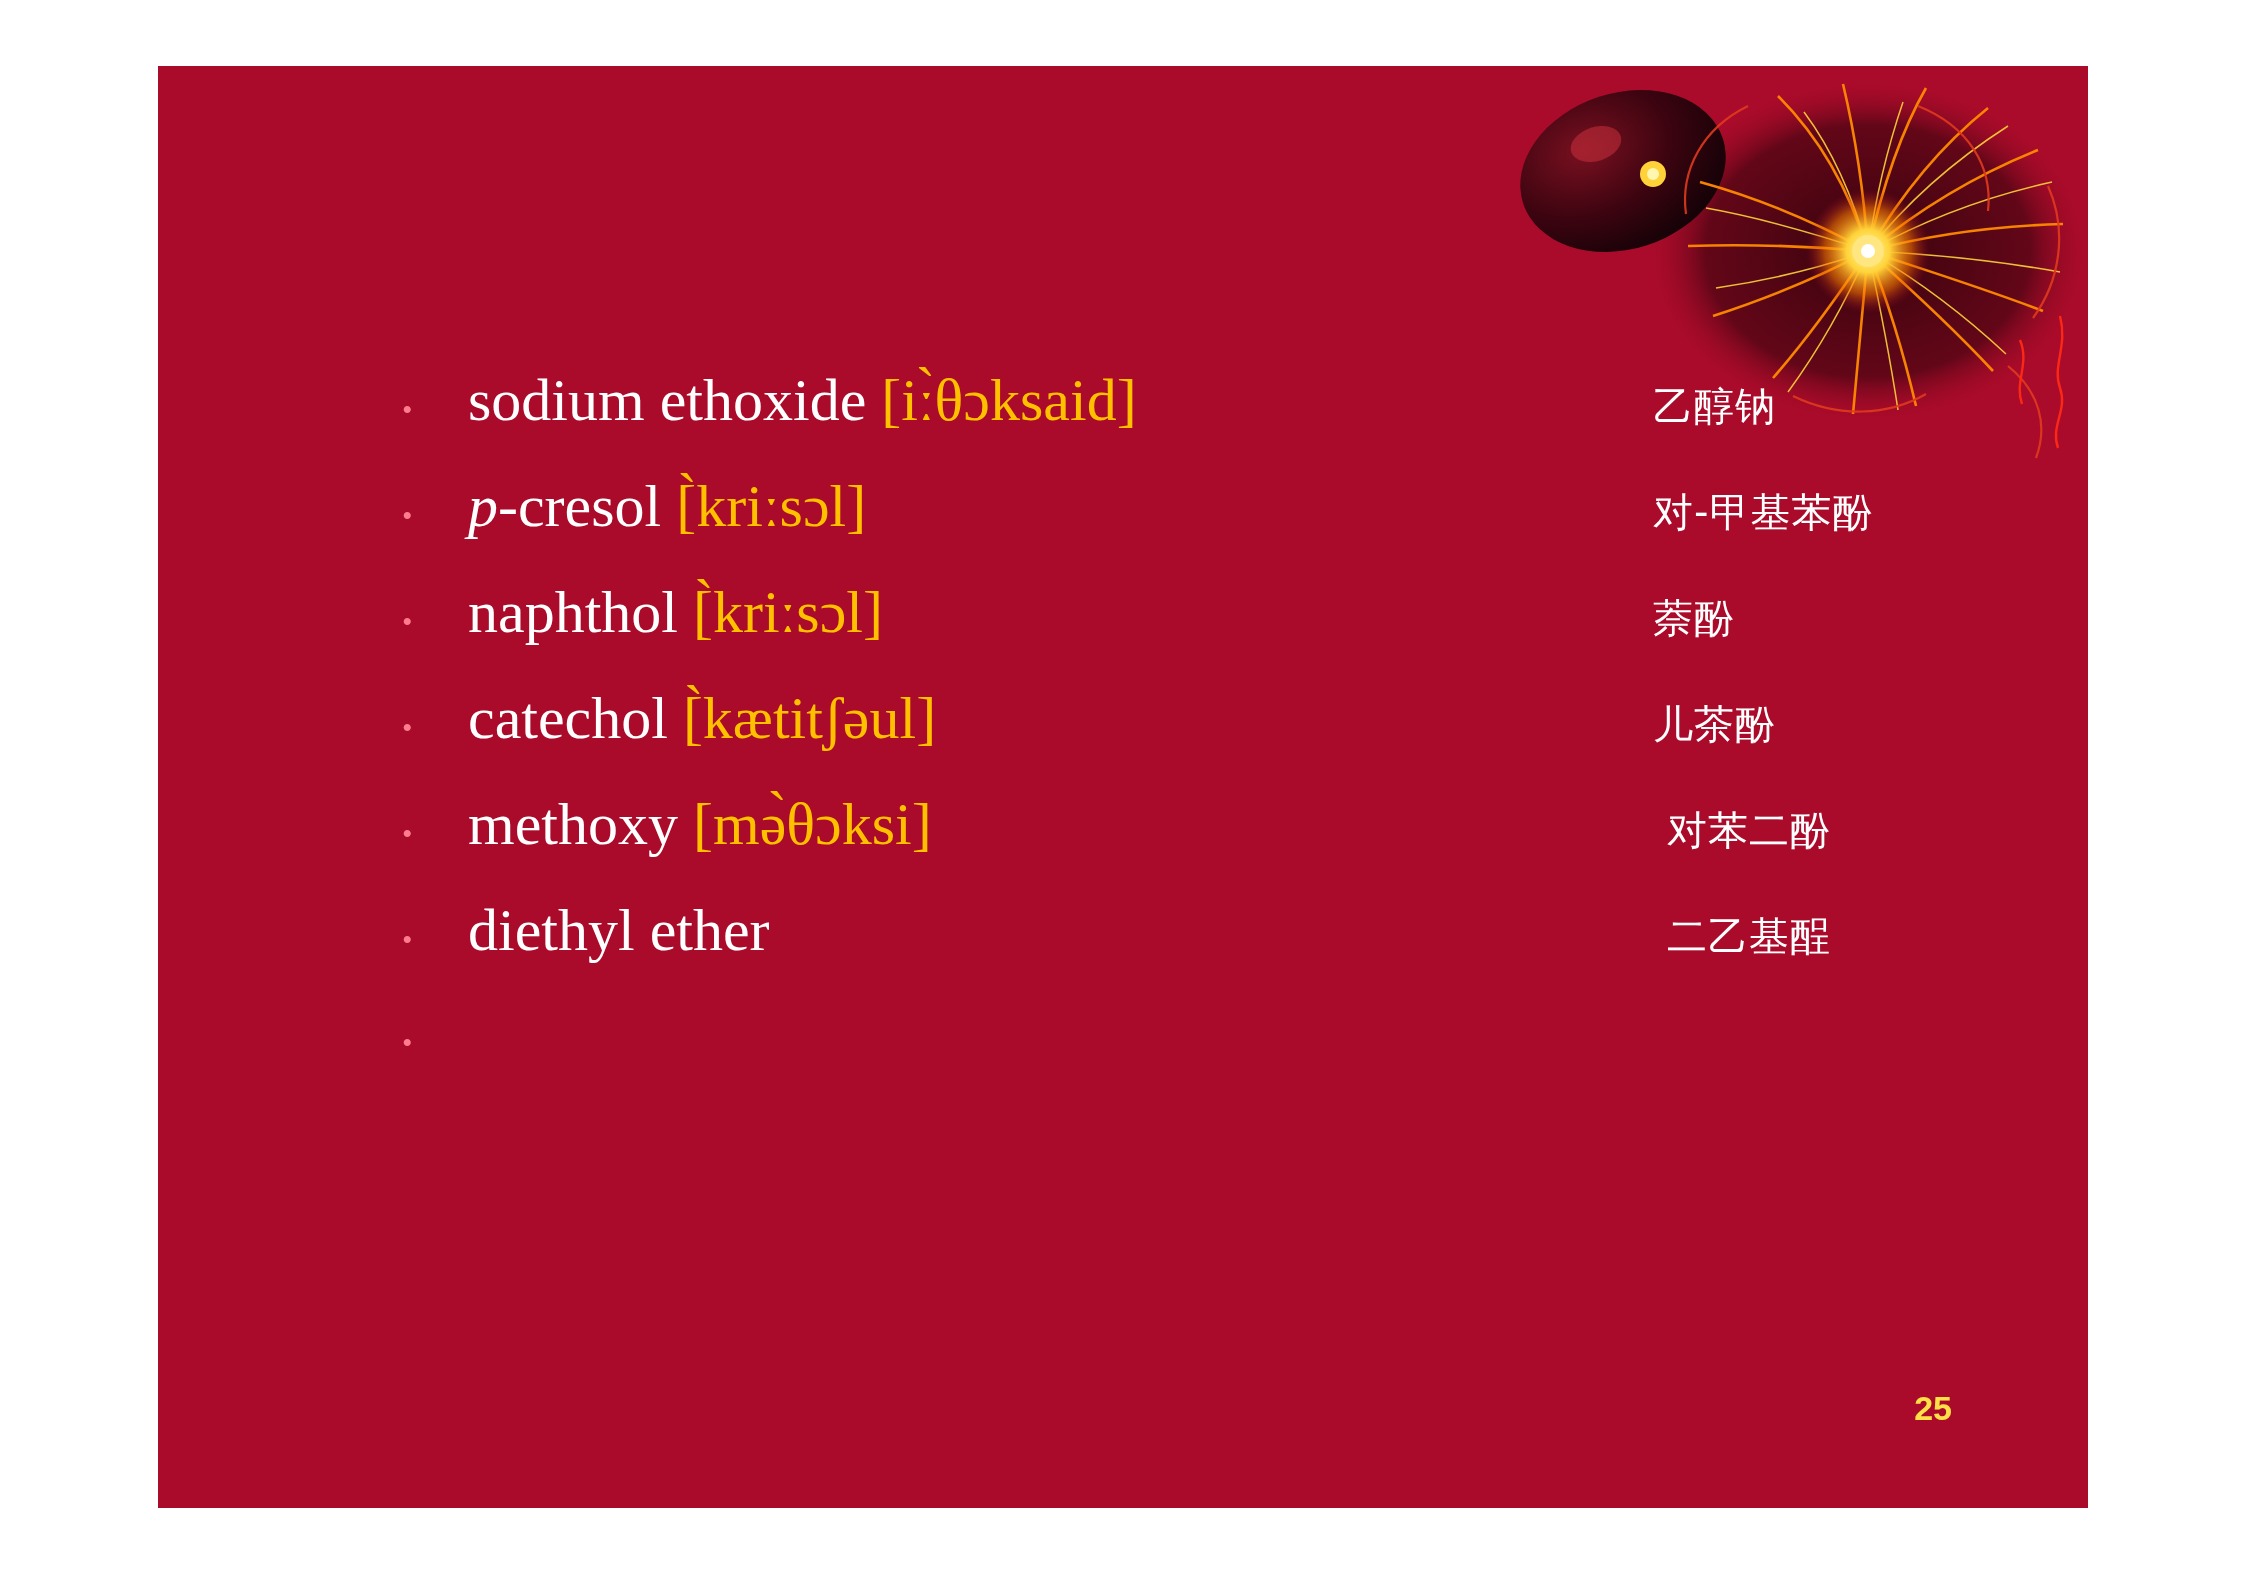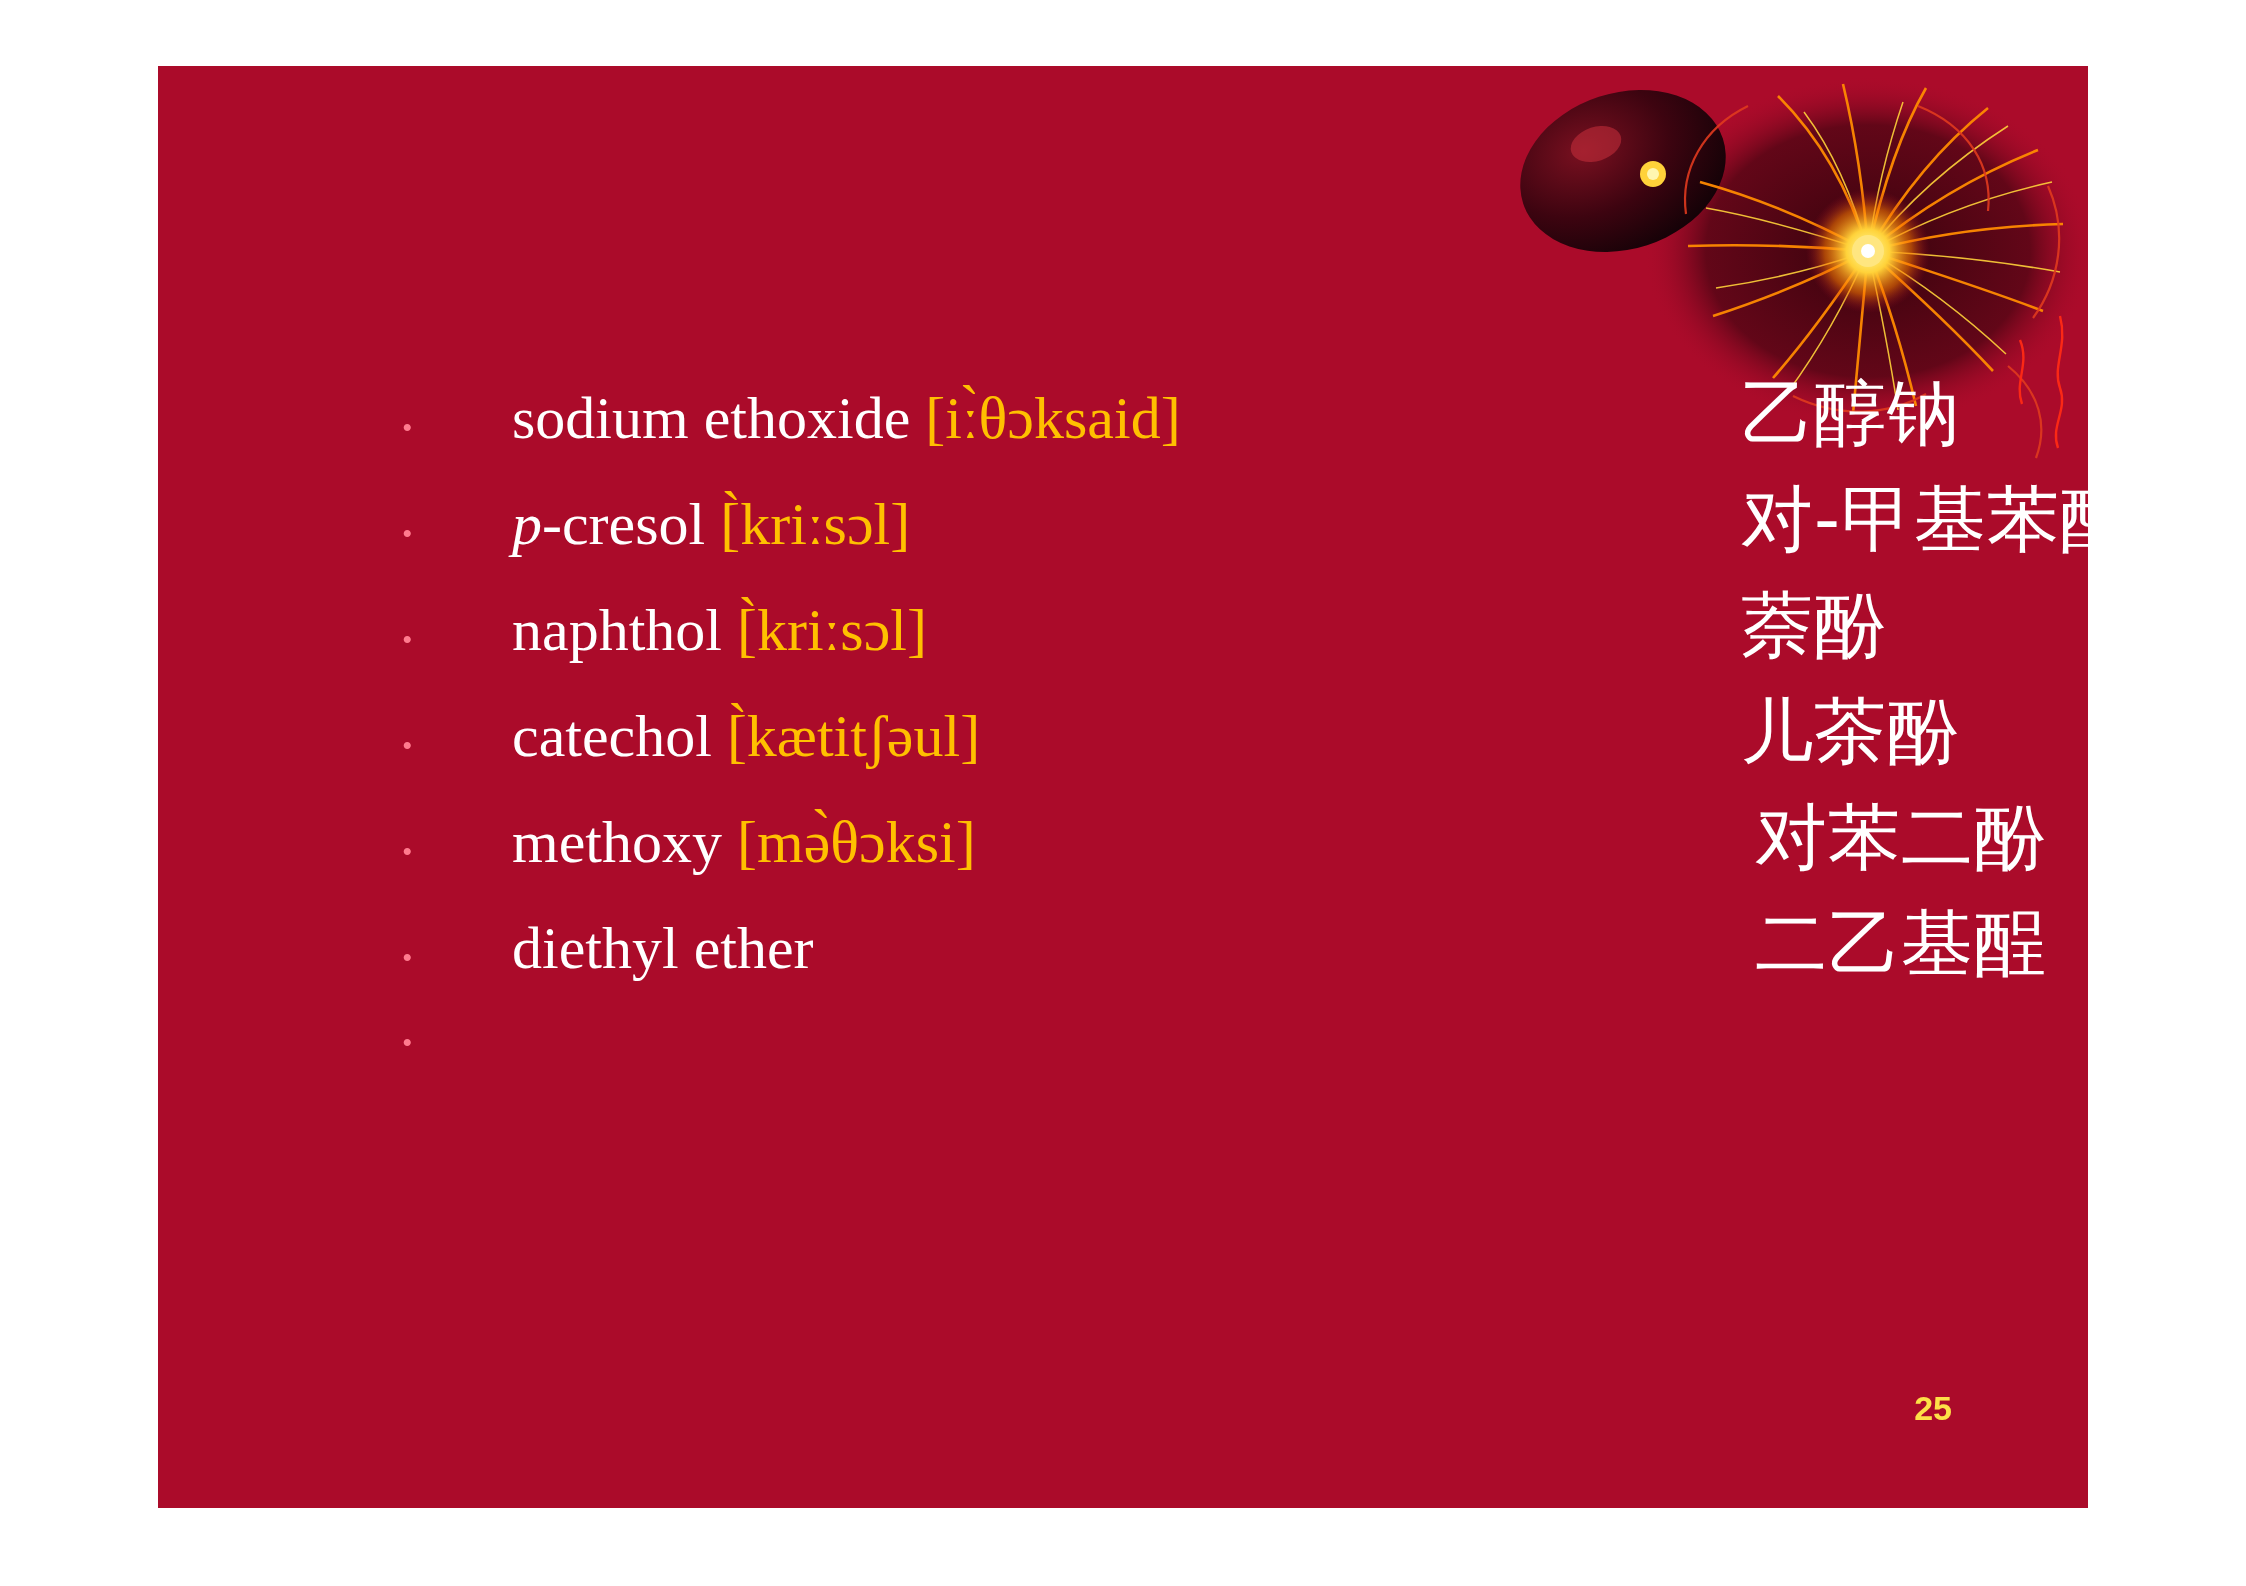--- a/index.html
+++ b/index.html
@@ -35,42 +35,41 @@
   #list {
     position: absolute;
     left: 244px;
     top: 300px;
     width: 1620px;
   }
   .row {
     display: flex;
     align-items: baseline;
     height: 106px;
-    gap: 44px;
   }
   .bullet {
     flex: 0 0 66px;
     color: #ff7b8e;
     font-size: 30px;
     line-height: 1;
     padding-top: 26px;
   }
   .bullet::before { content: "\2022"; }
   .term {
     flex: 0 0 1185px;
     font-size: 60px;
     color: #ffffff;
     white-space: nowrap;
   }
   .term .ital { font-style: italic; }
   .ipa {
     color: #ffc000;
   }
   .cn {
-    font-size: 72px;
+    font-size: 40px;
     color: #ffffff;
     white-space: nowrap;
     font-family: "DejaVu Sans", sans-serif;
     letter-spacing: 1px;
   }
   .cn.indent { padding-left: 14px; }
   #page-number {
     position: absolute;
     right: 136px;
     bottom: 80px;

